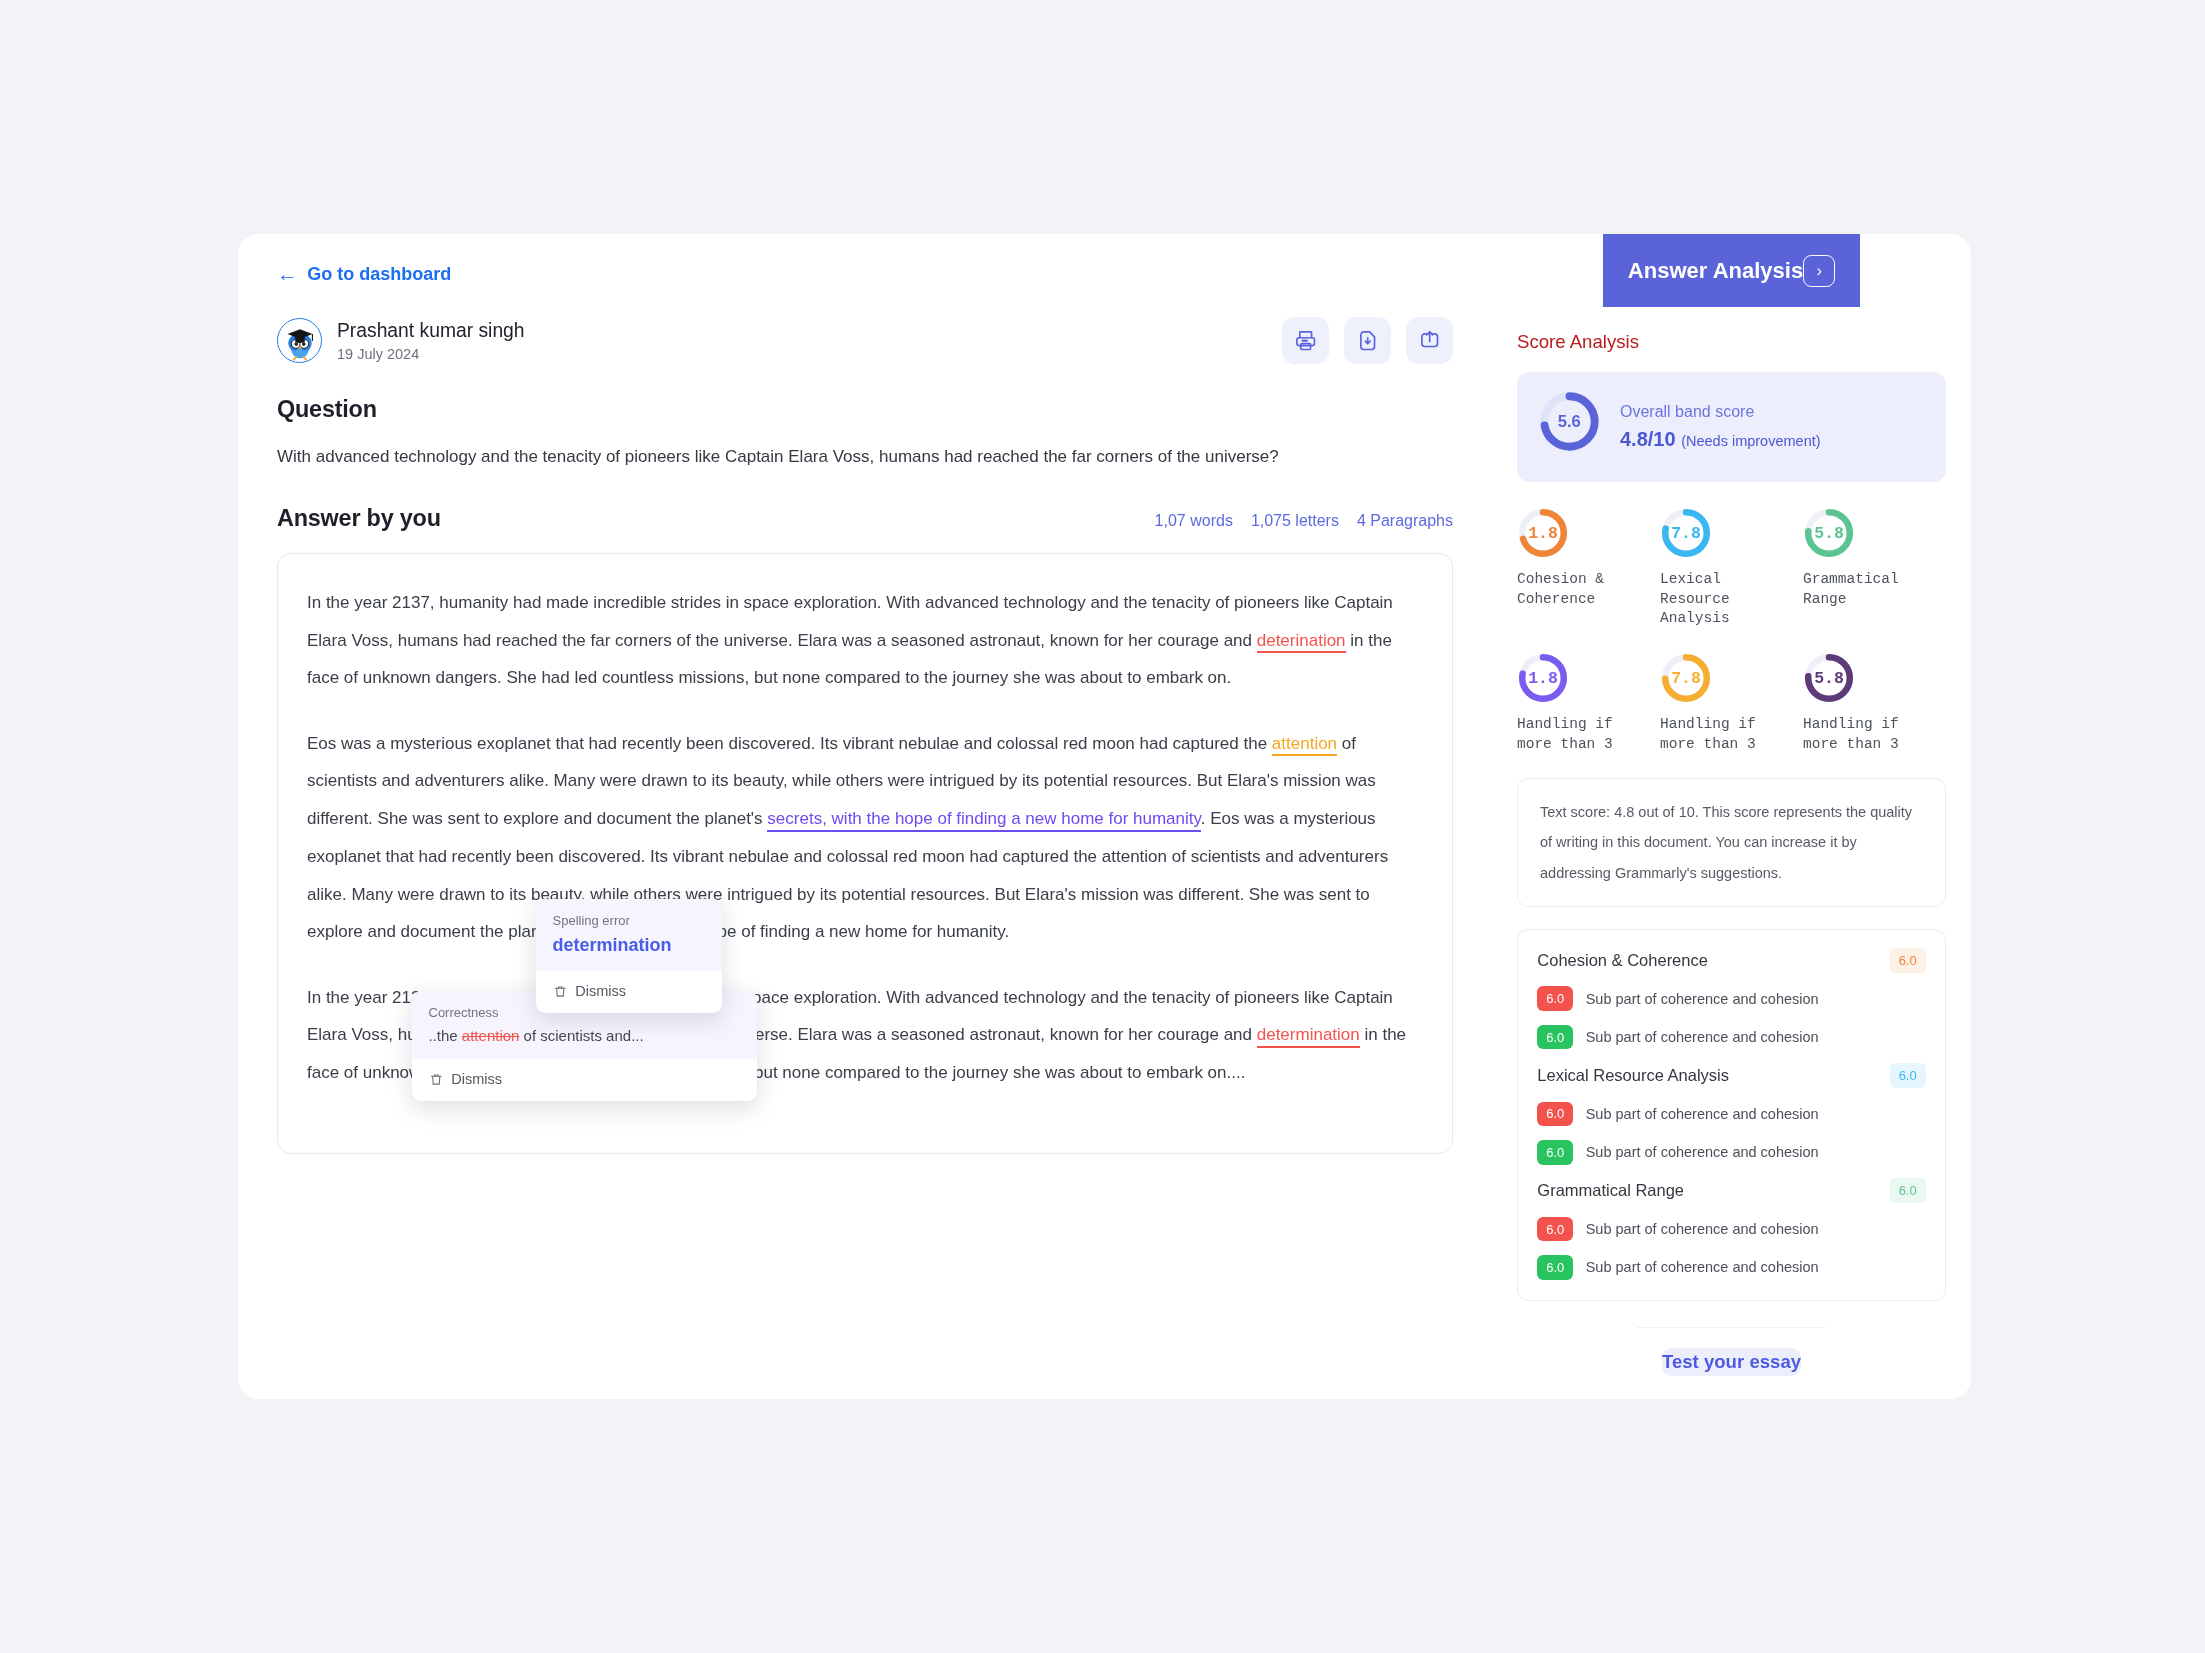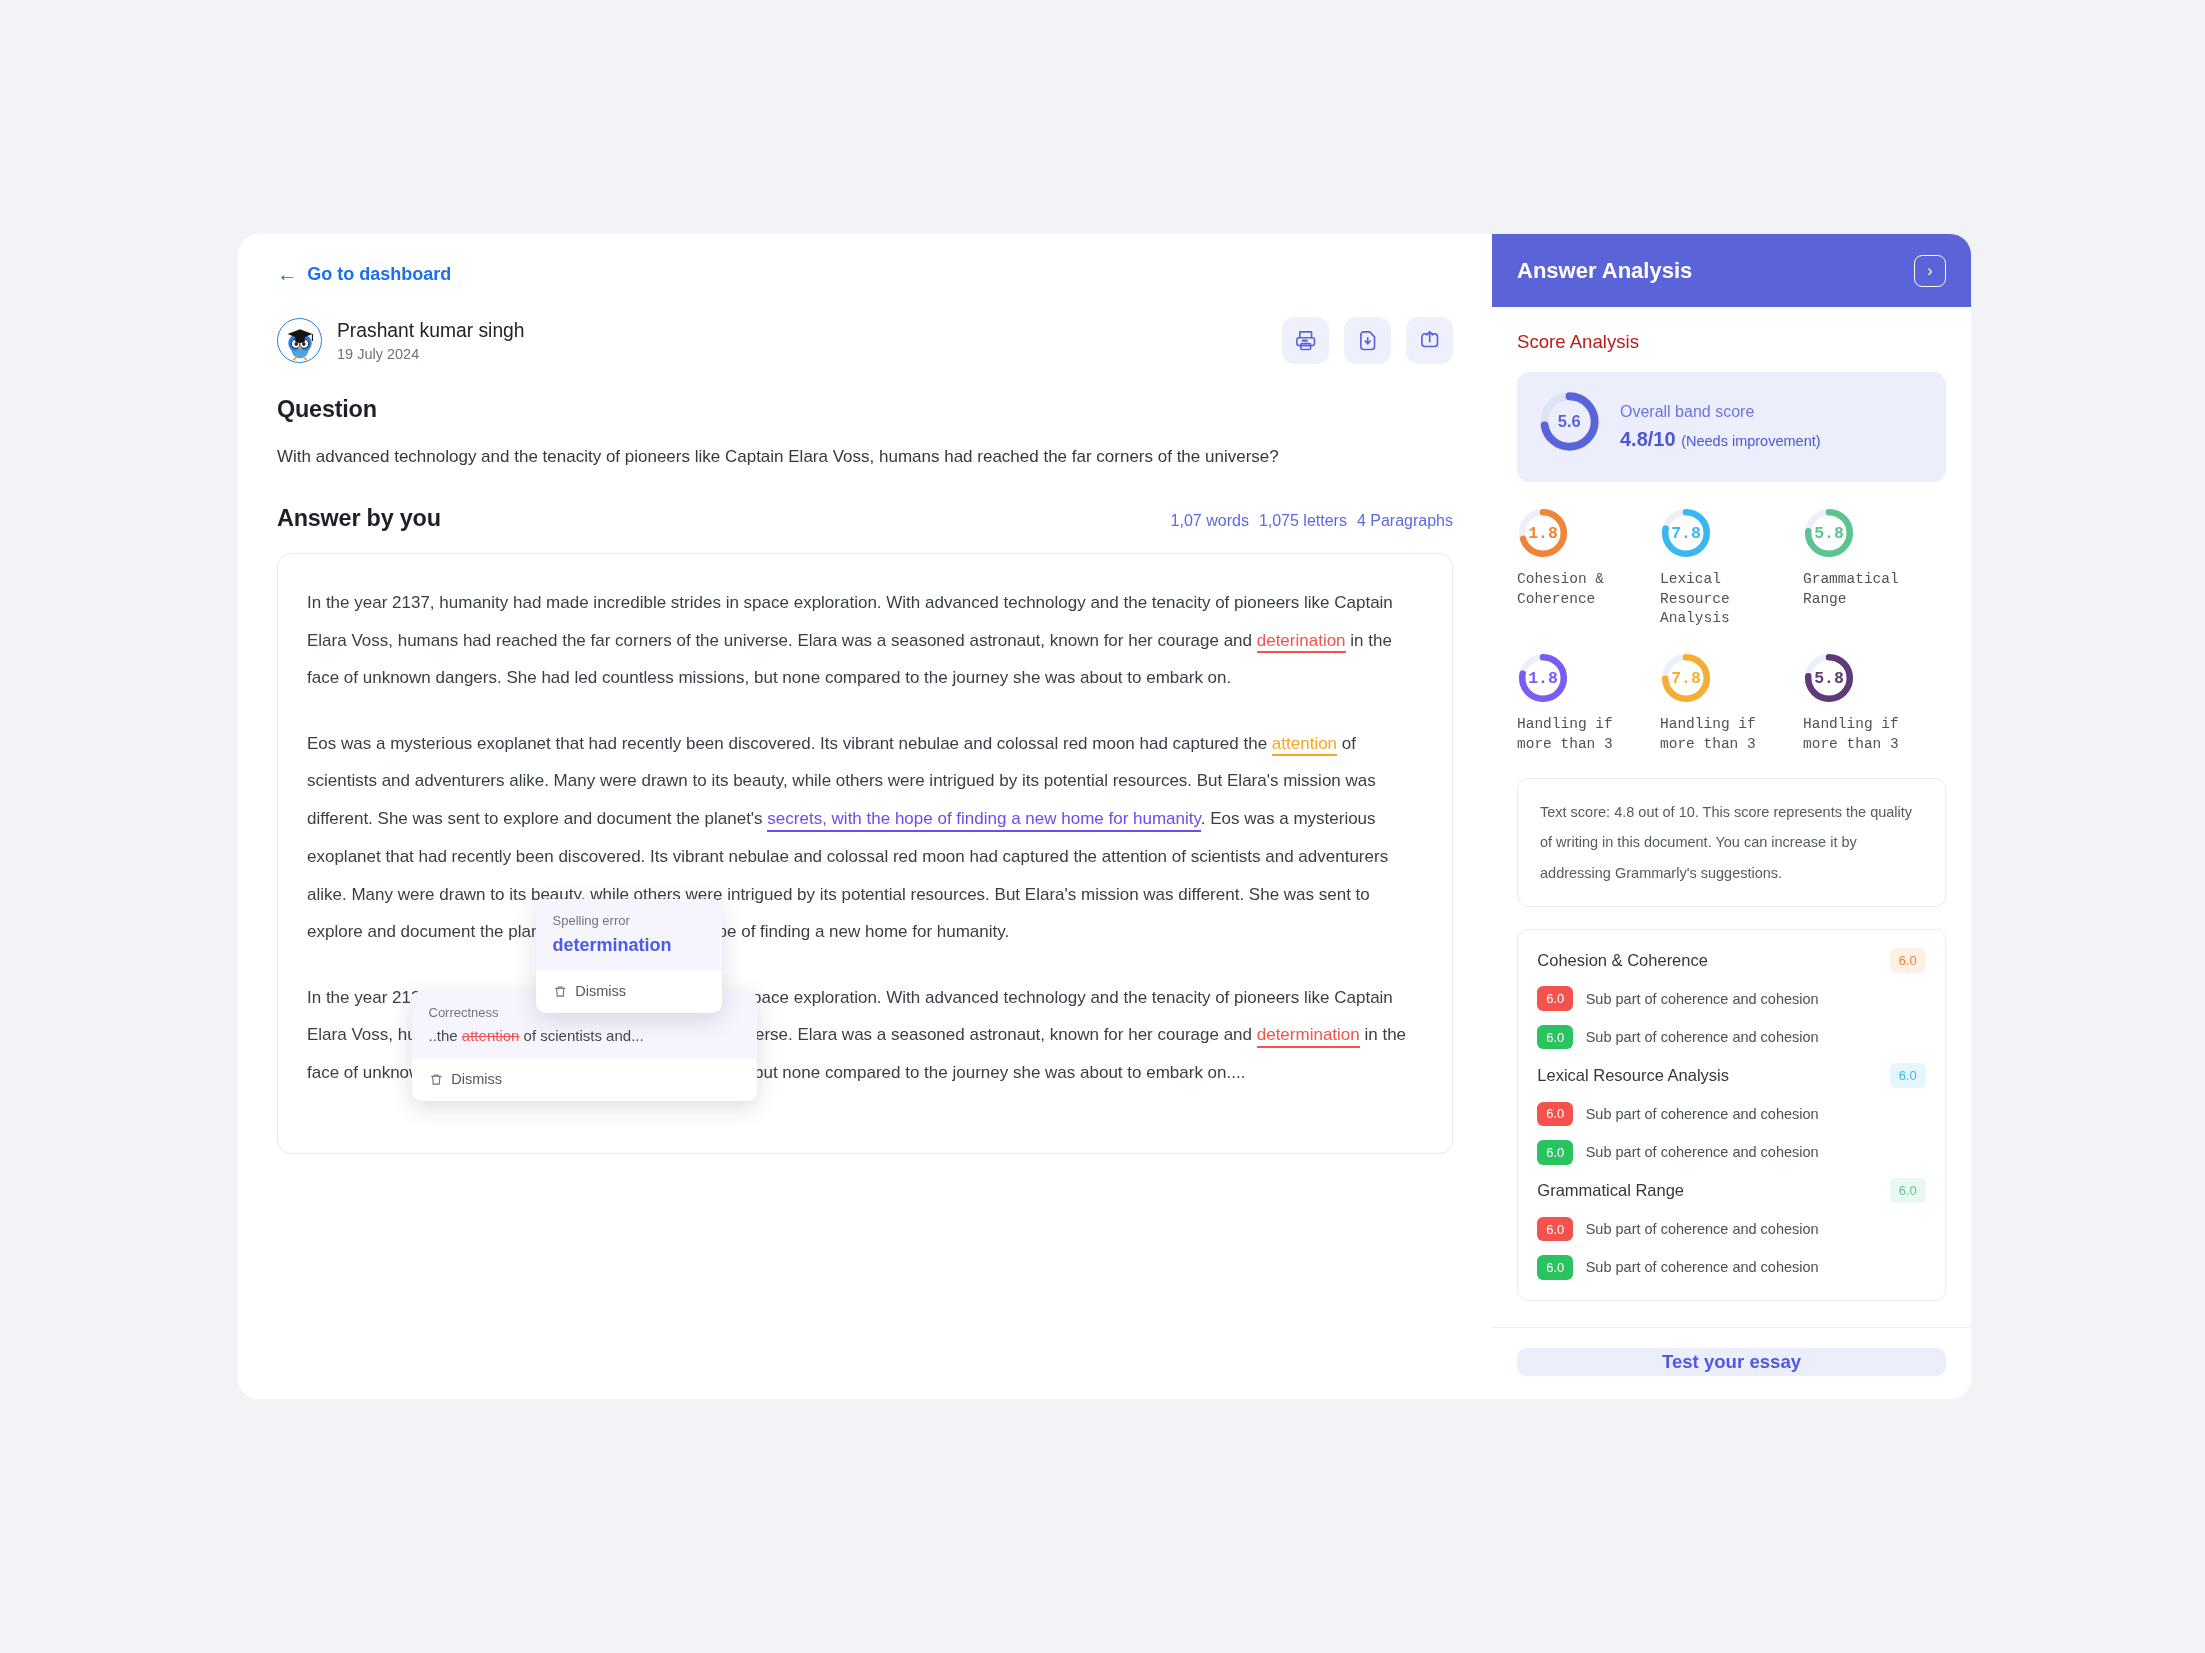--- a/index.html
+++ b/index.html
@@ -69,21 +69,21 @@
   .section-title { font-size: 23.4px; font-weight: 700; color: #1d2029; letter-spacing: -0.2px; }
   .question-text {
     font-size: 17px; color: #343842; line-height: 1.5;
     margin-top: 20.7px; margin-bottom: 36px;
   }
 
   .answer-head {
     display: flex; align-items: baseline; justify-content: space-between;
     margin-bottom: 20.7px;
   }
-  .stats { display: flex; gap: 10px; }
+  .stats { display: flex; gap: 18px; }
   .stat { font-size: 16px; color: #5b6ae0; cursor: pointer; }
 
   .essay-box {
     border: 1.4px solid #e9eaef;
     border-radius: 13.8px;
     padding: 30px 29px 34px 29px;
     position: relative;
   }
   .essay-p {
     font-size: 17px;
@@ -136,20 +136,21 @@
   
   .analysis-panel {
     width: 479px;
     background: #ffffff;
     border-radius: 0 20.7px 20.7px 0;
     min-height: 1165px;
     display: flex;
     flex-direction: column;
     overflow: hidden;
     box-shadow: -0.7px 0 0 #ecedf2;
+    align-items: center;
   }
   .an-header {
     background: #5a63d8;
     padding: 20.7px 25px;
     display: flex; align-items: center; justify-content: space-between;
   }
   .an-title { color: #ffffff; font-size: 22px; font-weight: 600; }
   .an-collapse {
     width: 32px; height: 32px;
     border: 1.4px solid #ffffff; border-radius: 8.3px;

